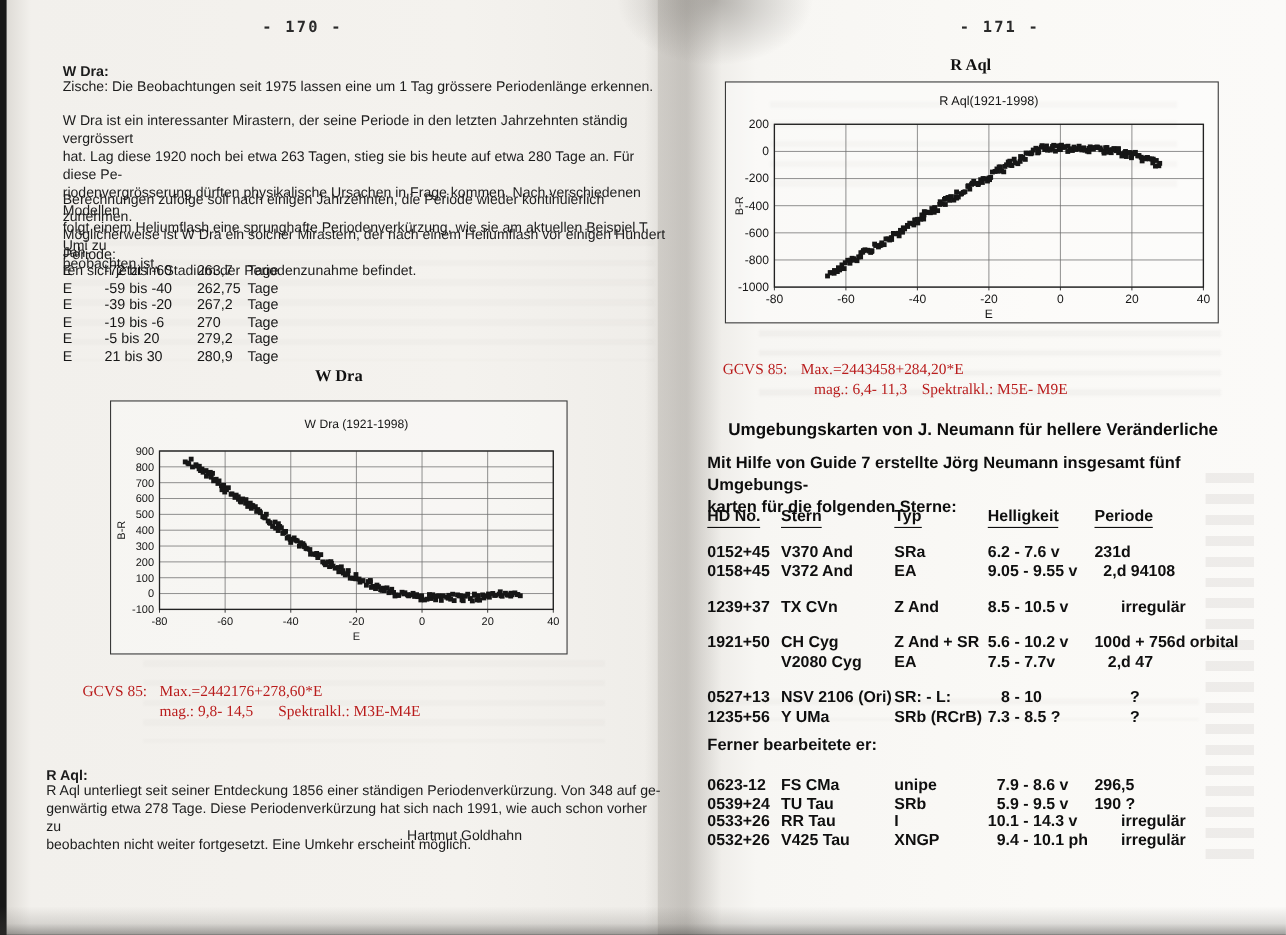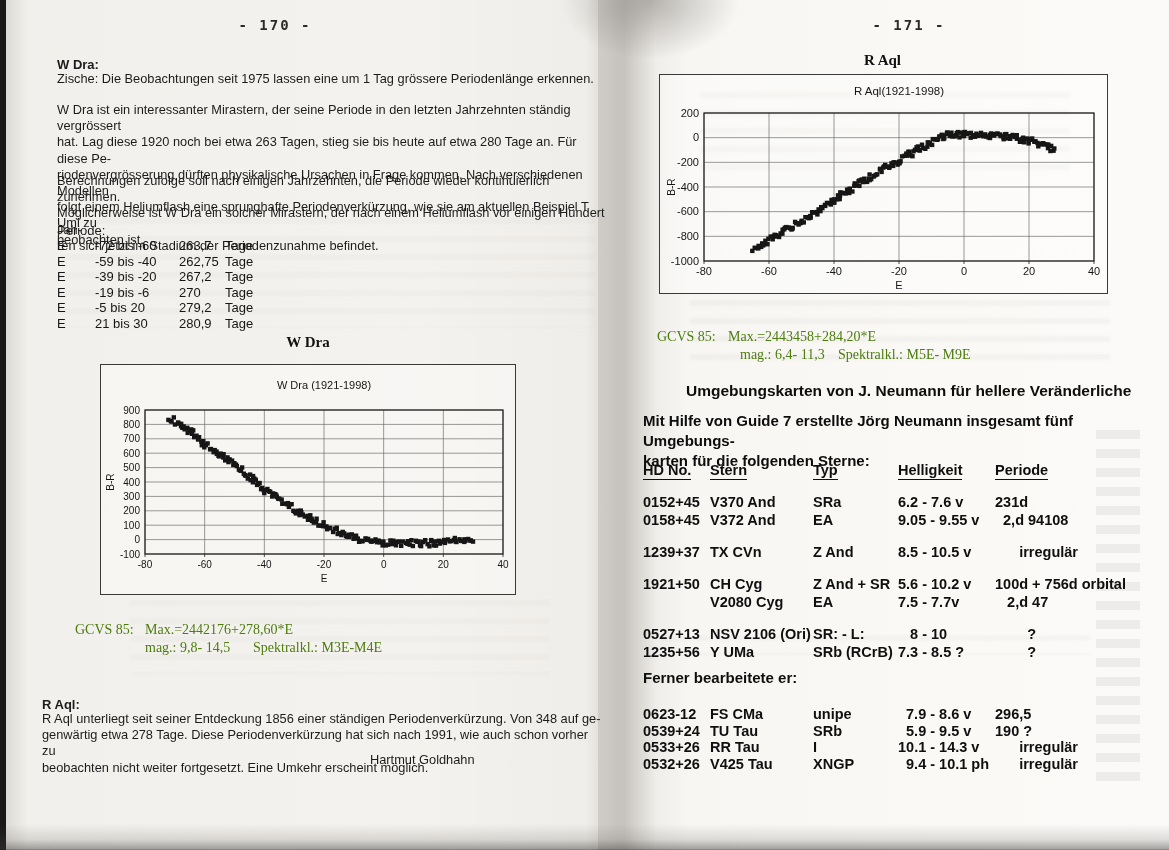--- a/index.html
+++ b/index.html
@@ -28,21 +28,21 @@
   .ghost-col{pointer-events:none;filter:blur(.6px);
     background:repeating-linear-gradient(180deg,rgba(130,126,120,.5) 0 9px,rgba(130,126,120,0) 9px 19px);}
   
   .pageno{font-family:"DejaVu Sans Mono","Liberation Mono",monospace;font-weight:bold;
     font-size:14px;letter-spacing:2px;color:#2a2a2a;text-align:center;}
   .h-bold{font-weight:bold;font-size:13px;text-align:right;}
   .body-sm{font-size:12.8px;line-height:16.2px;white-space:pre-line;}
   .chart-heading{font-family:"Liberation Serif","DejaVu Serif",serif;font-weight:bold;
     font-size:15px;text-align:center;color:#111;}
   .chart-box{border:1.2px solid #3a3a3a;background:rgba(255,255,255,.35);}
-  .gcvs{font-family:"Liberation Serif","DejaVu Serif",serif;font-size:14px;color:#4d7c0f;}
+  .gcvs{font-family:"Liberation Serif","DejaVu Serif",serif;font-size:14px;color:#b91c1c;}
   
   .periode-table{font-size:13px;color:#161616;}
   .periode-row{display:grid;grid-template-columns:38px 84px 46px auto;line-height:15.6px;}
   .periode-row span{white-space:pre;}
   
   .rp-heading{font-weight:bold;font-size:15.5px;color:#0d0d0d;}
   .rp-intro{font-weight:bold;font-size:15px;line-height:20px;white-space:pre-line;color:#0d0d0d;}
   .star-table{width:470px;font-size:14.5px;font-weight:bold;color:#0f0f0f;}
   .st-row{display:grid;grid-template-columns:67px 103px 85px 97px 1fr;line-height:18px;}
   .st-row span{white-space:pre;}
@@ -658,21 +658,21 @@
       <rect x="389.0" y="68.7" width="4.4" height="4.4" fill="#161616"></rect>
       <rect x="391.3" y="73.5" width="4.4" height="4.4" fill="#161616"></rect>
       <rect x="392.1" y="71.3" width="4.4" height="4.4" fill="#161616"></rect>
     </svg></div>
 
 <div class="abs gcvs" style="left:657px;top:329px;">GCVS 85:</div>
 <div class="abs gcvs" style="left:728px;top:329px;">Max.=2443458+284,20*E</div>
 <div class="abs gcvs" style="left:728px;top:347px;margin-left:12px;">mag.: 6,4- 11,3</div>
 <div class="abs gcvs" style="left:838px;top:347px;">Spektralkl.: M5E- M9E</div>
 
-<div class="abs rp-heading" style="left:662px;top:382px;margin-left:24px;">Umgebungskarten von J. Neumann für hellere Veränderliche</div>
+<div class="abs rp-heading" style="left:662px;top:382px;">Umgebungskarten von J. Neumann für hellere Veränderliche</div>
 <div class="abs rp-intro" style="left:643px;top:411px;width:490px;">Mit Hilfe von Guide 7 erstellte Jörg Neumann insgesamt fünf  Umgebungs-
 karten für die folgenden Sterne:</div>
 
 <div class="abs star-table" id="star-table" style="left:643px;top:461px;">
     <div class="st-row st-head">
       <span><i>HD No.</i></span>
       <span><i>Stern</i></span>
       <span><i>Typ</i></span>
       <span><i>Helligkeit</i></span>
       <span><i>Periode</i></span>

